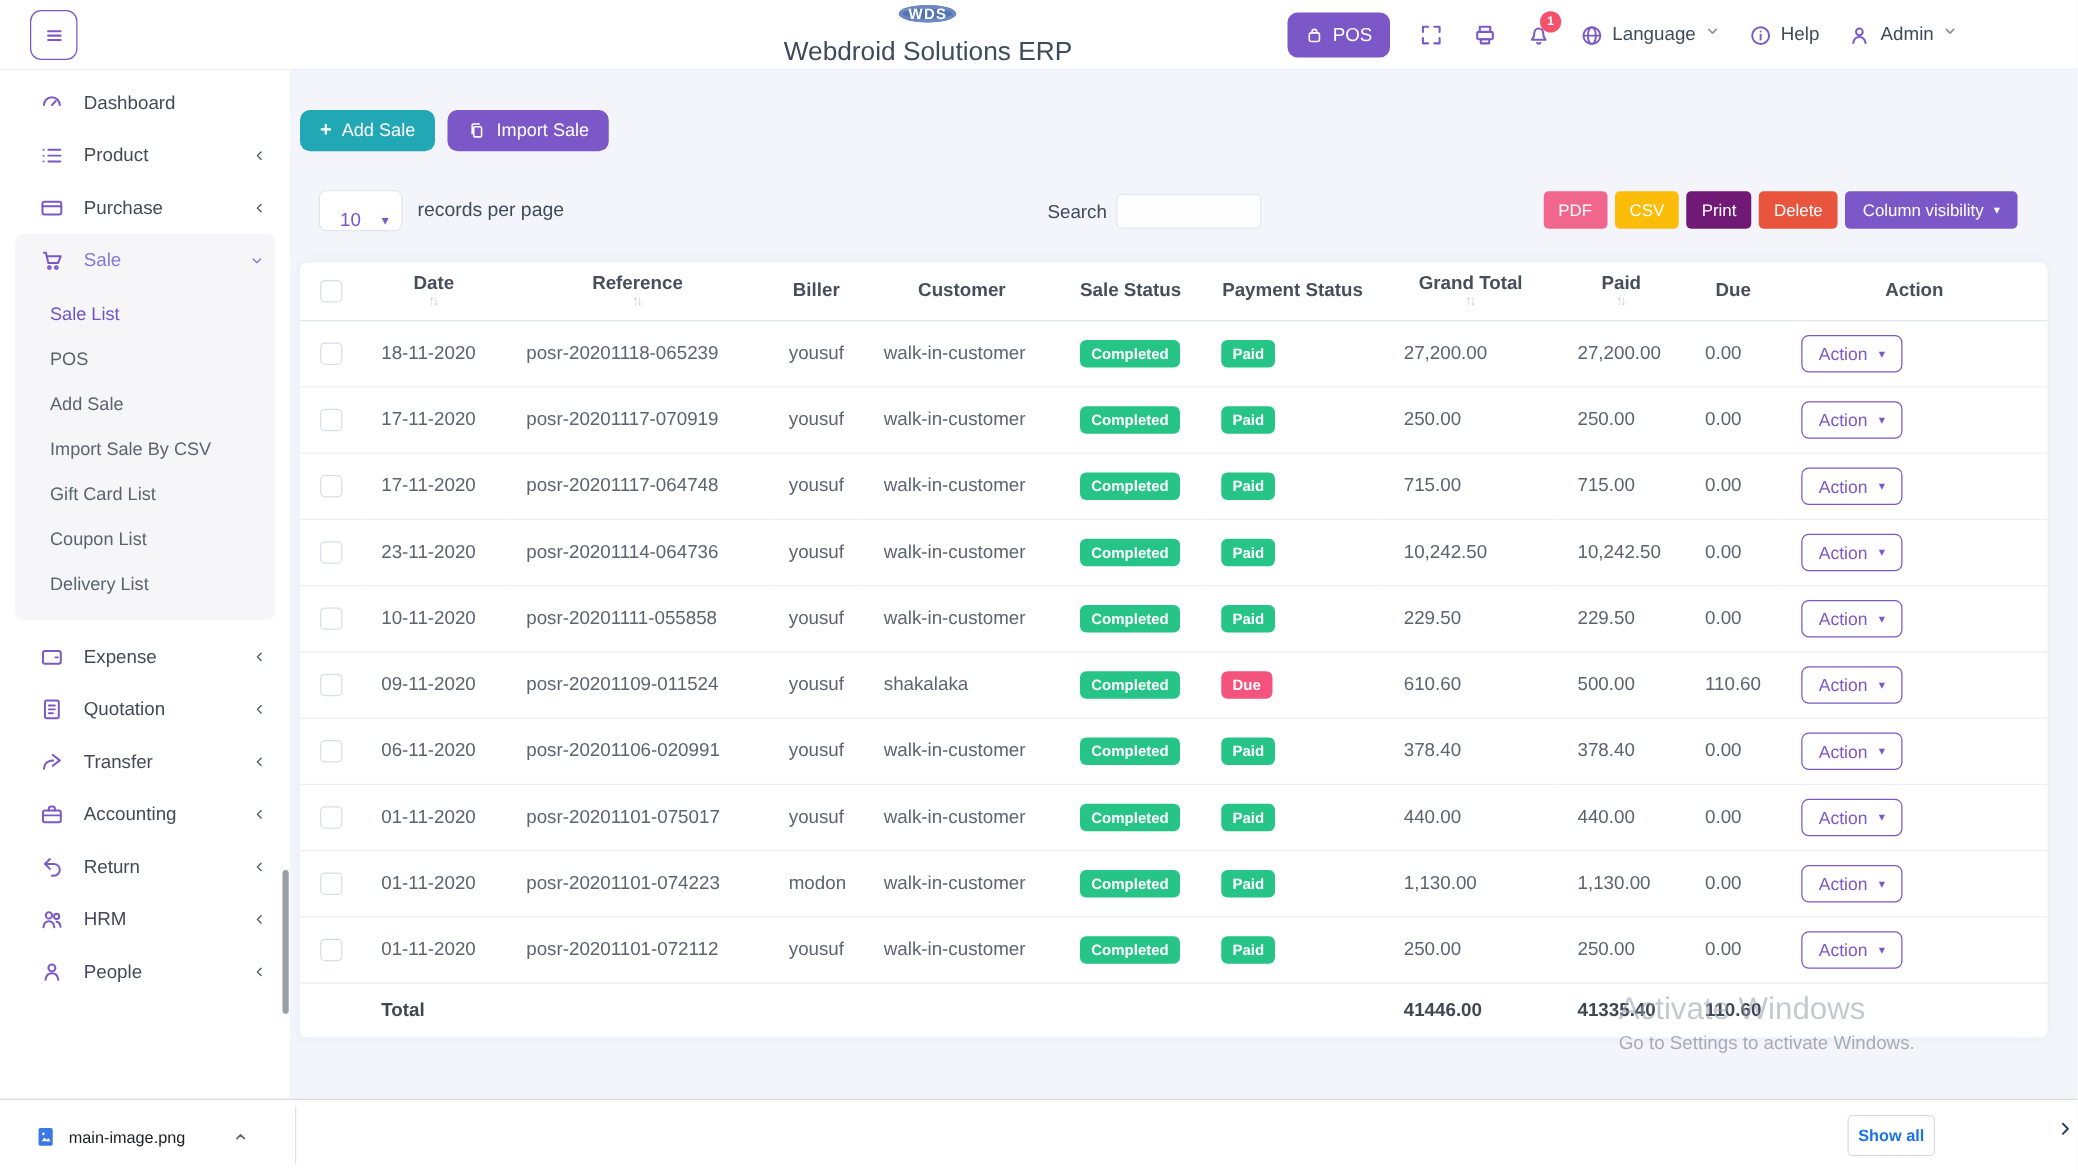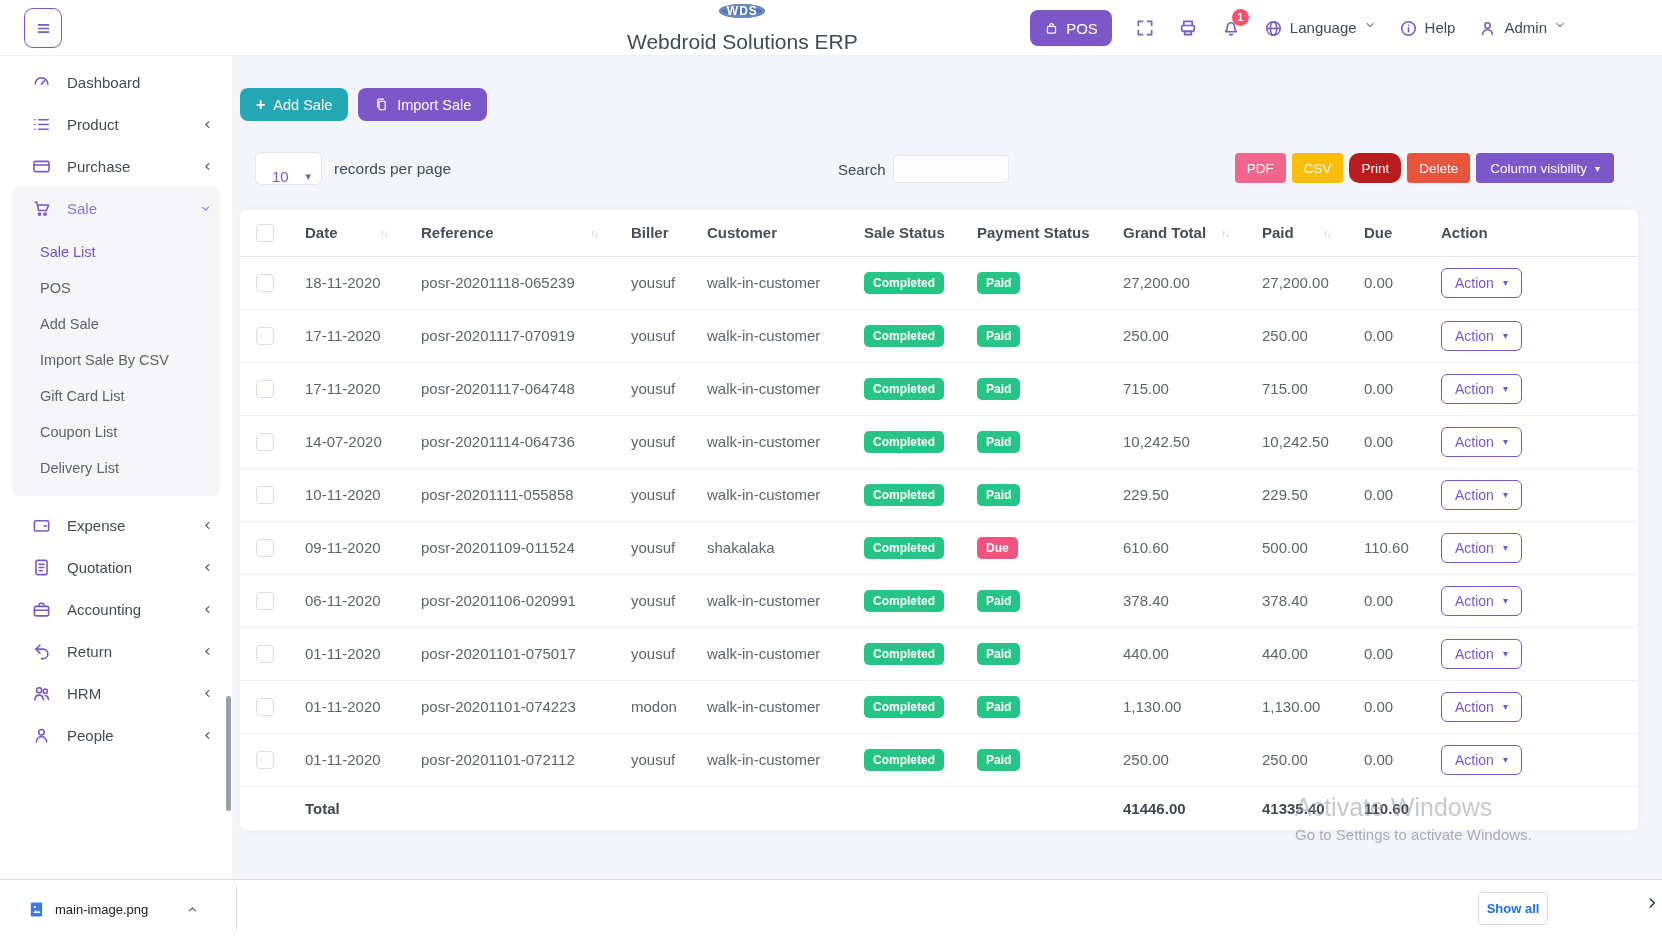--- a/index.html
+++ b/index.html
@@ -60,21 +60,21 @@
   .export-group { position:absolute; right:24px; top:6px; display:flex; gap:6px; }
   .export-btn { height:30px; border:none; border-radius:4px; color:#fff; font-size:13.5px; font-family:inherit; padding:0 12px; cursor:pointer; }
   .colvis-btn { height:30px; border:none; border-radius:4px; background:#7b57c8; color:#fff; font-size:13.5px; font-family:inherit; padding:0 14px; cursor:pointer; display:flex; align-items:center; gap:8px; }
   .colvis-btn .caret { font-size:10px; }
 
   
   .table-card { margin-top:17px; margin-left:0; width:1398px; background:#fff; border-radius:6px; box-shadow:0 0 10px rgba(40,50,90,.04); }
   table { width:100%; border-collapse:collapse; table-layout:fixed; }
   th, td { text-align:left; padding:0 16px; overflow:hidden; white-space:nowrap; }
   thead th { height:46px; font-size:15px; color:#474e5b; border-bottom:1px solid #e4e7ef; font-weight:bold; }
-  .th-inner { display:flex; align-items:center; justify-content:space-between; }
+  .th-inner { display:flex; align-items:center; justify-content:space-between;flex-direction:column; }
   .sort-icons { color:#c9cdd6; font-size:11px; font-weight:normal; letter-spacing:-2px; padding-right:2px; }
   tbody td { height:53px; font-size:15px; color:#5d6470; border-bottom:1px solid #edeff5; }
   .checkbox { width:18px; height:18px; border:1px solid #d9dde8; border-radius:4px; background:#fff; cursor:pointer; }
   .badge { display:inline-block; color:#fff; font-size:12px; font-weight:bold; padding:4px 9px; border-radius:5px; }
   .badge.green { background:#26c487; }
   .badge.red { background:#f4537e; }
   .action-btn { background:#fff; border:1px solid #7b57c8; color:#7b57c8; border-radius:6px; font-size:14px; font-family:inherit; padding:6px 13px; cursor:pointer; display:inline-flex; align-items:center; gap:9px; }
   .action-btn .caret { font-size:10px; }
   tfoot td { height:44px; font-size:15px; font-weight:bold; color:#3f4754; }
 
@@ -270,20 +270,34 @@
         <span class="s-label">Quotation</span>
         <span class="s-chev">
           <svg viewBox="0 0 24 24" fill="none" stroke="currentColor" stroke-width="2" stroke-linecap="round" stroke-linejoin="round">
             <path d="M14.5 6.5 9 12l5.5 5.5"></path>
           </svg>
         </span>
       </div>
       <div class="side-item">
         <span class="s-icon">
           <svg viewBox="0 0 24 24" fill="none" stroke="currentColor" stroke-width="2" stroke-linecap="round" stroke-linejoin="round">
+            <path d="M13 5l7 5.5-7 5.5"></path>
+            <path d="M4 19c.5-5.5 3.5-8.5 9.5-8.5"></path>
+          </svg>
+        </span>
+        <span class="s-label">Transfer</span>
+        <span class="s-chev">
+          <svg viewBox="0 0 24 24" fill="none" stroke="currentColor" stroke-width="2" stroke-linecap="round" stroke-linejoin="round">
+            <path d="M14.5 6.5 9 12l5.5 5.5"></path>
+          </svg>
+        </span>
+      </div>
+      <div class="side-item">
+        <span class="s-icon">
+          <svg viewBox="0 0 24 24" fill="none" stroke="currentColor" stroke-width="2" stroke-linecap="round" stroke-linejoin="round">
             <rect x="3" y="8" width="18" height="12" rx="2"></rect>
             <path d="M9 8V6a2 2 0 0 1 2-2h2a2 2 0 0 1 2 2v2"></path>
             <path d="M3 13h18"></path>
           </svg>
         </span>
         <span class="s-label">Accounting</span>
         <span class="s-chev">
           <svg viewBox="0 0 24 24" fill="none" stroke="currentColor" stroke-width="2" stroke-linecap="round" stroke-linejoin="round">
             <path d="M14.5 6.5 9 12l5.5 5.5"></path>
           </svg>
@@ -363,21 +377,21 @@
       <span class="records-label">records per page</span>
     </div>
     <div class="search-group">
       <span class="search-label">Search</span>
       <input class="search-input" type="text" value="" style="">
     </div>
     <div class="export-group">
       <span id="export-buttons-slot" style="display:flex;gap:6px;">
           <button class="export-btn" style="background: rgb(241, 102, 140);">PDF</button>
           <button class="export-btn" style="background: rgb(251, 189, 10);">CSV</button>
-          <button class="export-btn" style="background: #b91c1c; border-radius: 10px;">Print</button>
+          <button class="export-btn" style="background: #701a75;">Print</button>
           <button class="export-btn" style="background: rgb(232, 84, 60);">Delete</button>
         </span>
       <button class="colvis-btn">
         <span>Column visibility</span>
         <span class="caret">▾</span>
       </button>
     </div>
   </div>
 
   <div class="table-card">
@@ -508,21 +522,21 @@
             <td>0.00</td>
             <td><button class="action-btn">
                 <span>Action</span>
                 <span class="caret">▾</span>
               </button></td>
           </tr>
           <tr>
             <td>
               <div class="checkbox"></div>
             </td>
-            <td>14-07-2020</td>
+            <td>23-11-2020</td>
             <td>posr-20201114-064736</td>
             <td>yousuf</td>
             <td>walk-in-customer</td>
             <td><span class="badge green">Completed</span></td>
             <td><span class="badge green">Paid</span></td>
             <td>10,242.50</td>
             <td>10,242.50</td>
             <td>0.00</td>
             <td><button class="action-btn">
                 <span>Action</span>

